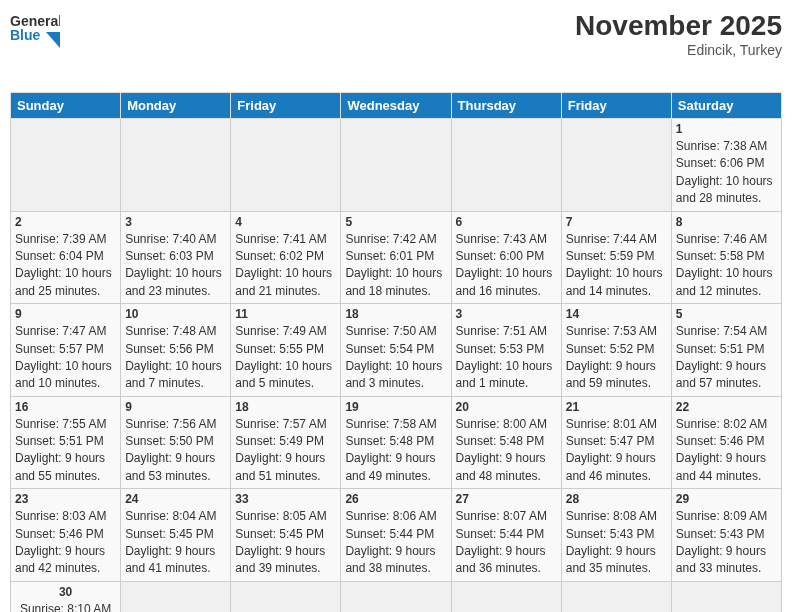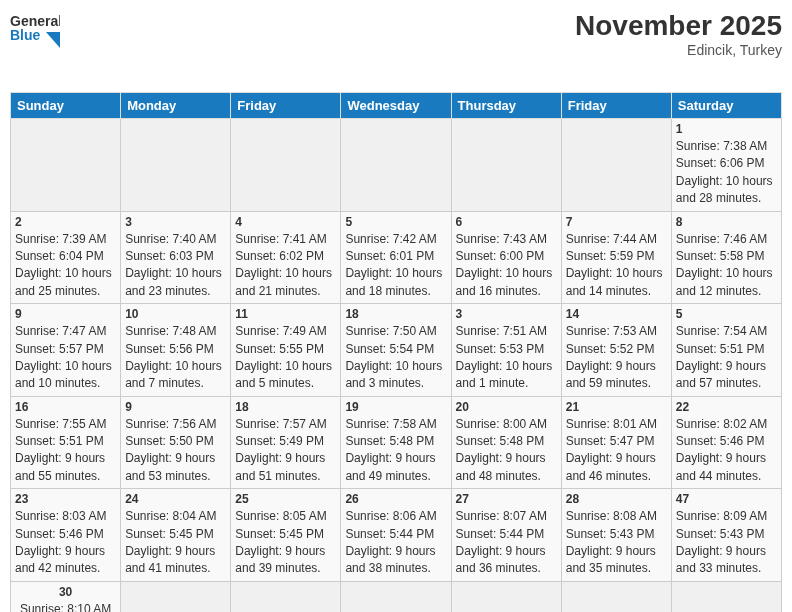--- a/index.html
+++ b/index.html
@@ -158,37 +158,37 @@
         <tr>
           <td>
             <div class="day-num">23</div>
             <div class="day-info">Sunrise: 8:03 AM<br>Sunset: 5:46 PM<br>Daylight: 9 hours and 42 minutes.</div>
           </td>
           <td>
             <div class="day-num">24</div>
             <div class="day-info">Sunrise: 8:04 AM<br>Sunset: 5:45 PM<br>Daylight: 9 hours and 41 minutes.</div>
           </td>
           <td>
-            <div class="day-num">25</div>
+            <div class="day-num">33</div>
             <div class="day-info">Sunrise: 8:05 AM<br>Sunset: 5:45 PM<br>Daylight: 9 hours and 39 minutes.</div>
           </td>
           <td>
             <div class="day-num">26</div>
             <div class="day-info">Sunrise: 8:06 AM<br>Sunset: 5:44 PM<br>Daylight: 9 hours and 38 minutes.</div>
           </td>
           <td>
             <div class="day-num">27</div>
             <div class="day-info">Sunrise: 8:07 AM<br>Sunset: 5:44 PM<br>Daylight: 9 hours and 36 minutes.</div>
           </td>
           <td>
             <div class="day-num">28</div>
             <div class="day-info">Sunrise: 8:08 AM<br>Sunset: 5:43 PM<br>Daylight: 9 hours and 35 minutes.</div>
           </td>
           <td>
-            <div class="day-num">47</div>
+            <div class="day-num">29</div>
             <div class="day-info">Sunrise: 8:09 AM<br>Sunset: 5:43 PM<br>Daylight: 9 hours and 33 minutes.</div>
           </td>
         </tr>
         <tr class="last-row">
           <td>
             <div class="day-num">30</div>
             <div class="day-info">Sunrise: 8:10 AM<br>Sunset: 5:43 PM<br>Daylight: 9 hours and 32 minutes.</div>
           </td>
           <td class="empty"></td>
           <td class="empty"></td>

